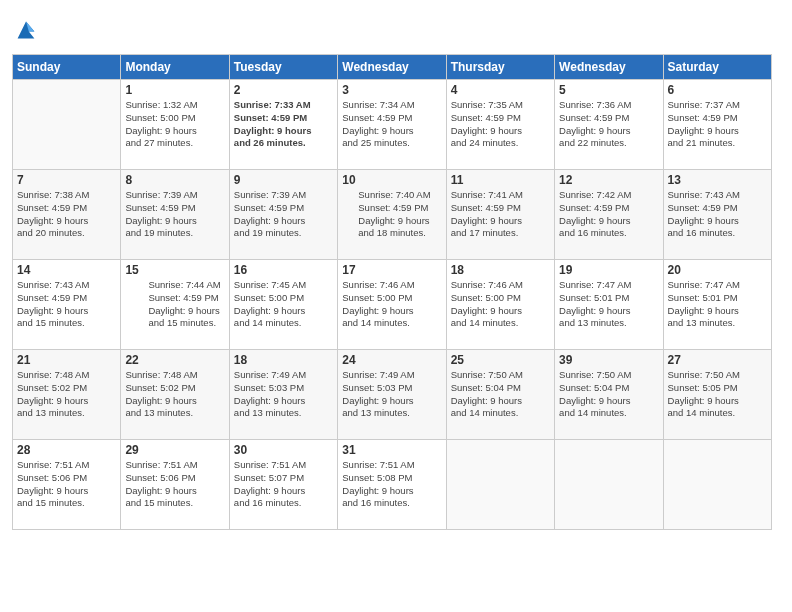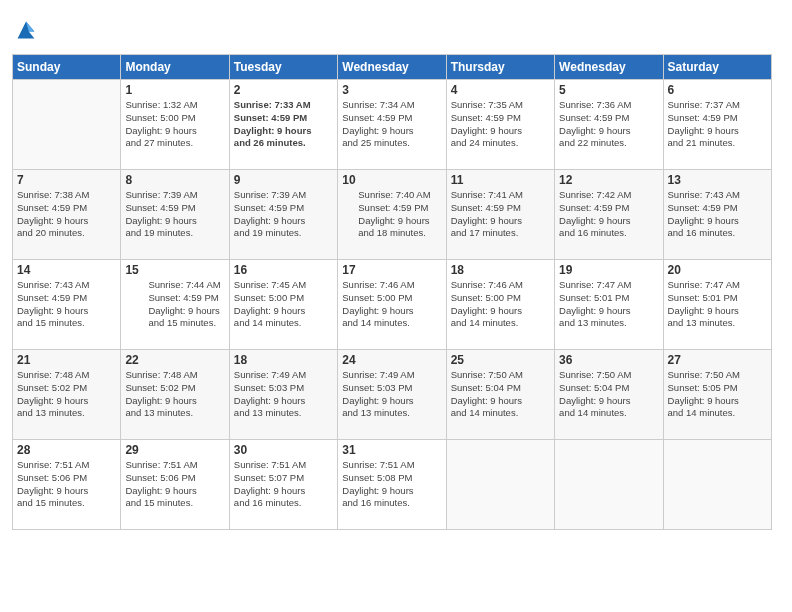--- a/index.html
+++ b/index.html
@@ -300,21 +300,21 @@
 and 13 minutes.</div>
           </td>
           <td>
             <div class="day-num">25</div>
             <div class="day-info" style="white-space: pre-line;">Sunrise: 7:50 AM
 Sunset: 5:04 PM
 Daylight: 9 hours
 and 14 minutes.</div>
           </td>
           <td>
-            <div class="day-num">36</div>
+            <div class="day-num">39</div>
             <div class="day-info" style="white-space: pre-line;">Sunrise: 7:50 AM
 Sunset: 5:04 PM
 Daylight: 9 hours
 and 14 minutes.</div>
           </td>
           <td>
             <div class="day-num">27</div>
             <div class="day-info" style="white-space: pre-line;">Sunrise: 7:50 AM
 Sunset: 5:05 PM
 Daylight: 9 hours

